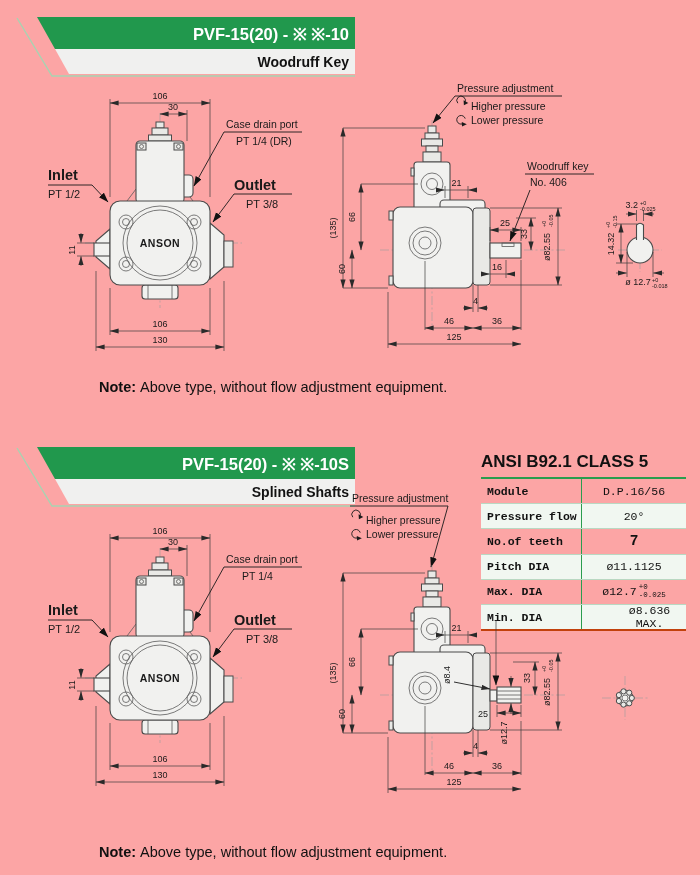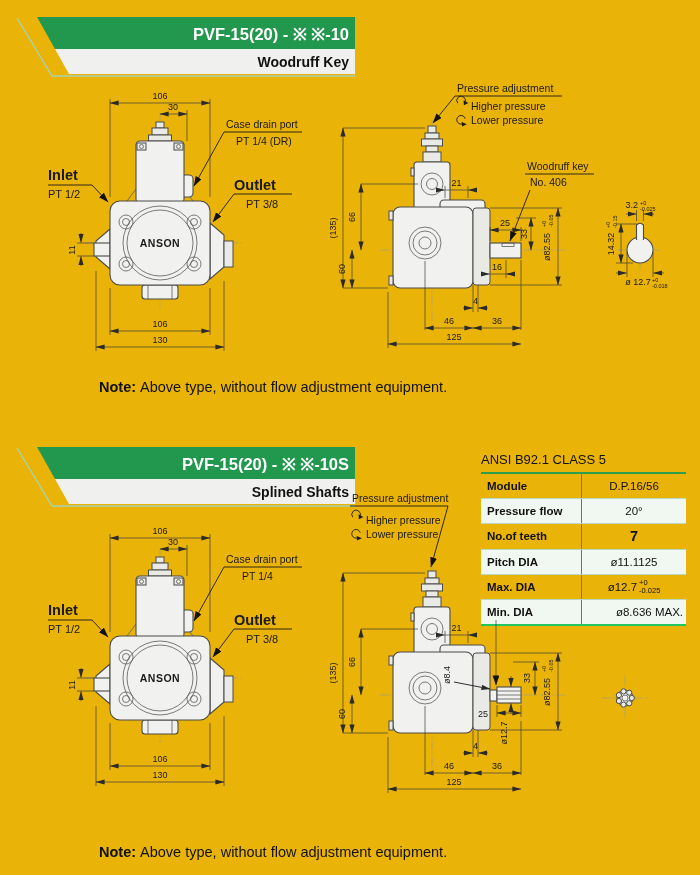--- a/index.html
+++ b/index.html
@@ -1,37 +1,37 @@
 <!DOCTYPE html>
 <html><head>
 <meta charset="utf-8">
 <style>
   html,body{margin:0;padding:0;background:#fff;}
-  #page{position:relative;width:700px;height:875px;background:#eab308;overflow:hidden;
+  #page{position:relative;width:700px;height:875px;background:#fca5a5;overflow:hidden;
         font-family:"Liberation Sans",sans-serif;}
   .abs{position:absolute;}
   svg text{fill:#1a1a1a;font-family:"Liberation Sans",sans-serif;}
   .dim{font-size:9px;}
   .lbl{font-size:14.5px;font-weight:bold;}
   .port{font-size:11px;}
   .ann{font-size:10.5px;}
   .tol{font-size:5.5px;}
   .logo{font-size:10.5px;font-weight:bold;letter-spacing:.5px;}
   .bt{font-size:16.5px;font-weight:bold;fill:#ffffff;}
   .bs{font-size:14px;font-weight:bold;fill:#111;}
   
   .body{fill:#f1f1ef;stroke:#4a4a4a;stroke-width:1.1;}
   .body2{fill:#e9e9e6;stroke:#4a4a4a;stroke-width:1;}
   .det{fill:none;stroke:#5a5a5a;stroke-width:.8;}
   .dimln{stroke:#3c3c3c;stroke-width:.7;fill:none;}
   .cl{stroke:#9a9a9a;stroke-width:.6;fill:none;stroke-dasharray:9 2.5 2 2.5;}
   .ldr{stroke:#1a1a1a;stroke-width:.9;fill:none;}
   
-  .spec-title{font-size:13px;font-weight:normal;color:#111;}
-  .spec-table{width:205px;border-top:2px solid #2a9d4e;border-bottom:2px solid #22c55e;}
+  .spec-title{font-size:17px;font-weight:bold;color:#111;}
+  .spec-table{width:205px;border-top:2px solid #2a9d4e;border-bottom:2px solid #c2410c;font-family:Liberation Mono, monospace;}
   .spec-row{display:flex;height:24.2px;align-items:center;border-bottom:1px solid #b9d8c2;}
   .spec-row:last-child{border-bottom:none;gap:31px;}
   .spec-row.alt{background:#f1f7f1;}
   .spec-label{width:94px;padding-left:6px;font-size:11.5px;font-weight:bold;color:#111;
               border-right:1.3px solid #2a9d4e;height:100%;display:flex;align-items:center;}
   .spec-value{flex:1;text-align:center;font-size:11.5px;color:#111;display:flex;
               align-items:center;justify-content:center;gap:2px;}
   .spec-value.big{font-size:14.5px;font-weight:bold;}
   .tolstack{display:inline-flex;flex-direction:column;font-size:7.5px;line-height:7.5px;text-align:left;}
   .note{font-size:14.5px;color:#111;}

